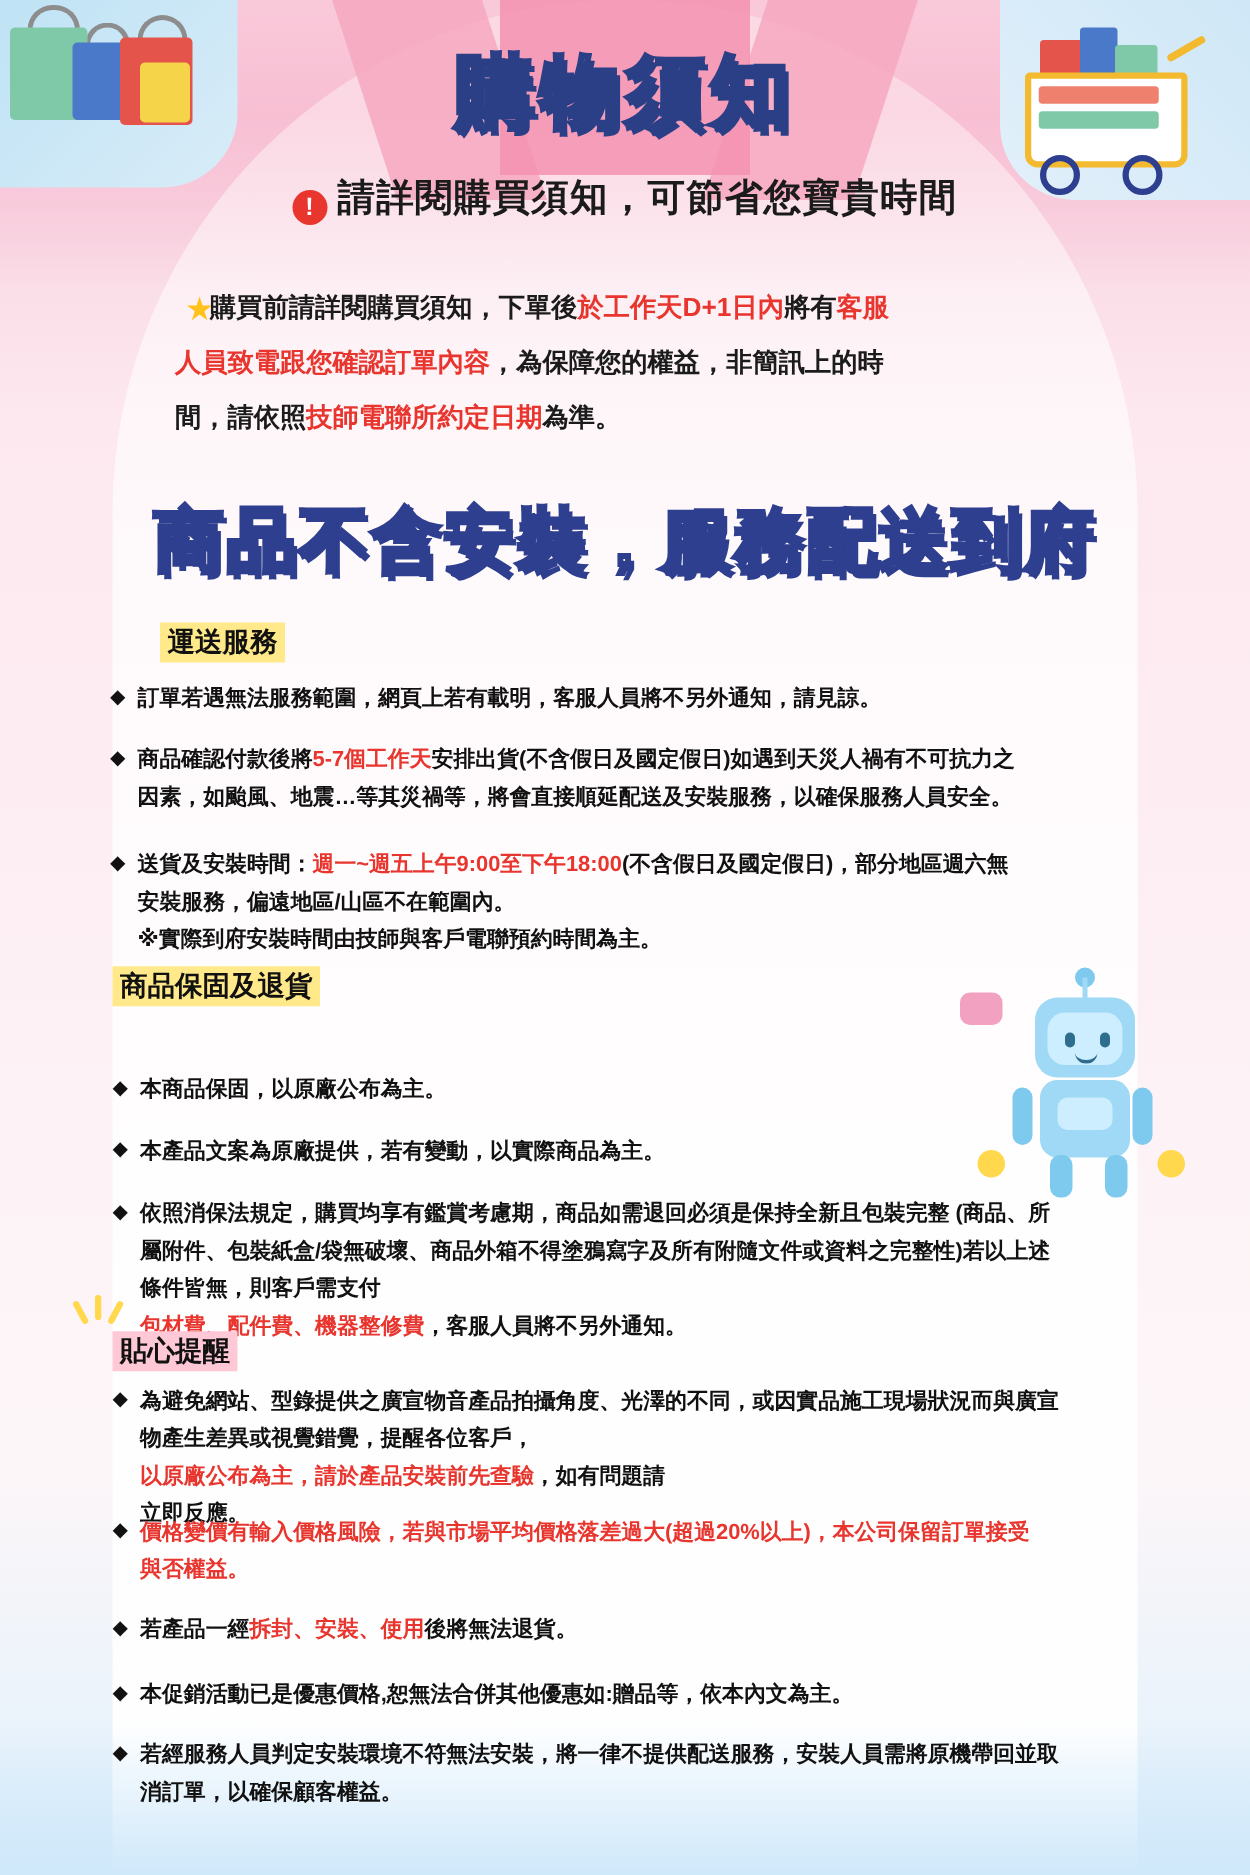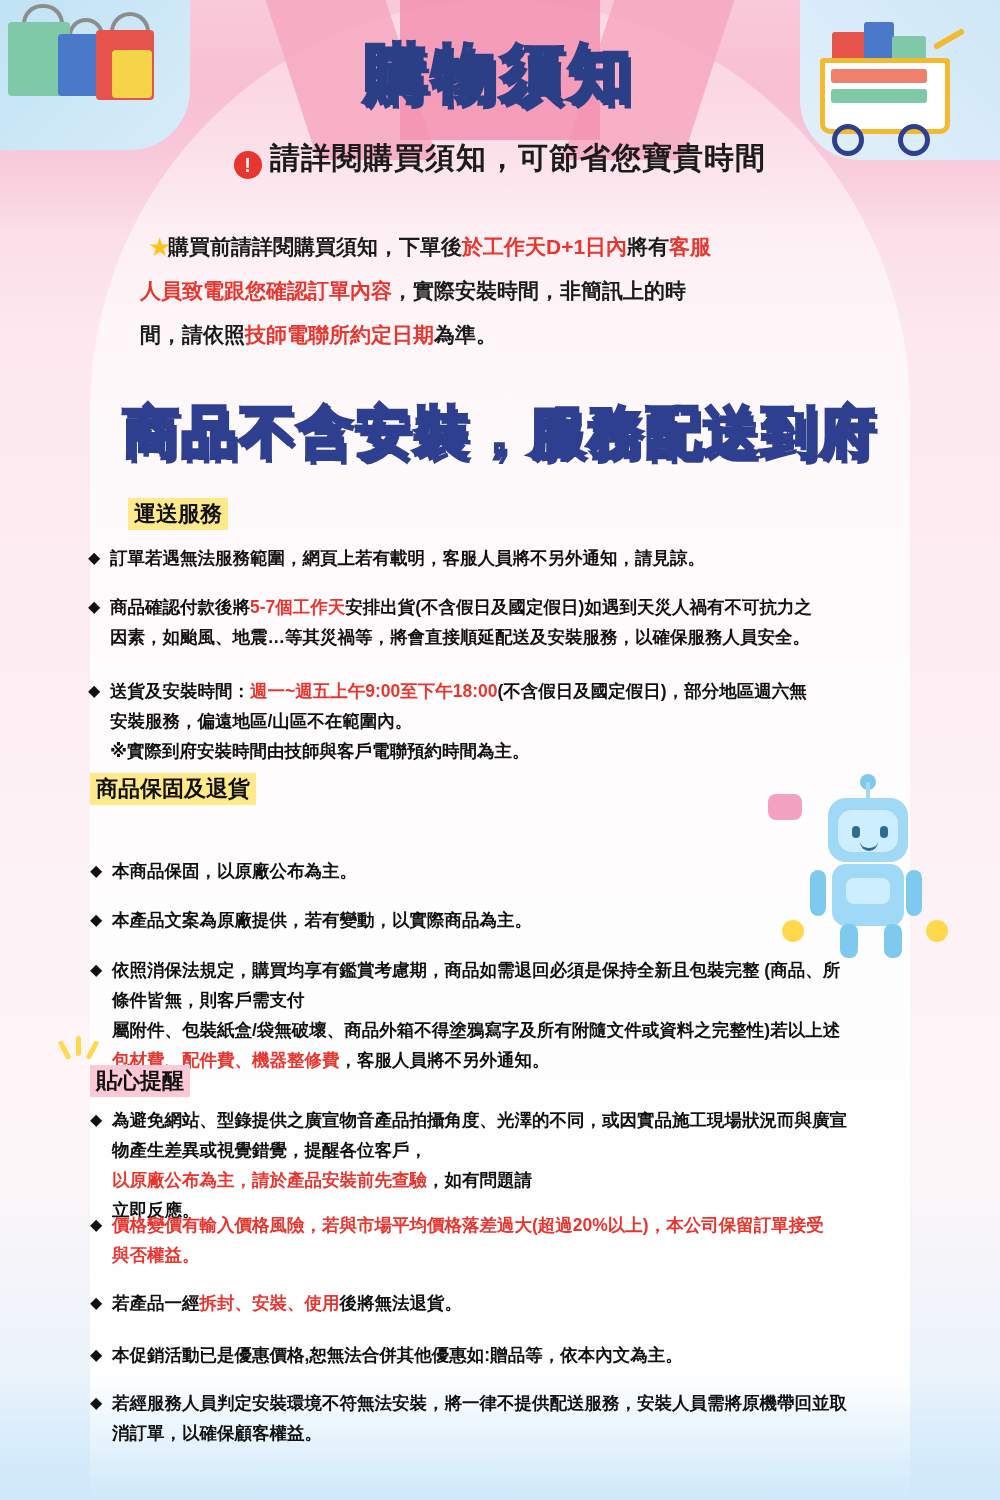--- a/index.html
+++ b/index.html
@@ -185,21 +185,21 @@
     <span class="title">購物須知</span>
   </div>
 
   <div class="subtitle">
     <span class="excl">!</span><span>請詳閱購買須知，可節省您寶貴時間</span>
   </div>
 
   <div class="star">★</div>
   <div class="intro">
     <span style="margin-left:28px;">購買前請詳閱購買須知，下單後</span><span class="red">於工作天D+1日內</span><span>將有</span><span class="red">客服</span>
-    <span class="l2"><span class="red">人員致電跟您確認訂單內容</span><span>，實際安裝時間，非簡訊上的時</span></span>
+    <span class="l2"><span class="red">人員致電跟您確認訂單內容</span><span>，為保障您的權益，非簡訊上的時</span></span>
     <span class="l3"><span>間，請依照</span><span class="red">技師電聯所約定日期</span><span>為準。</span></span>
   </div>
 
   <div class="banner">
     <span>商品不含安裝，服務配送到府</span>
   </div>
 
   <div class="robot">
     <div class="rb-bubble"></div>
     <div class="rb-antb"></div>
@@ -227,21 +227,21 @@
     </div>
 
   <div id="sections-root">
       <div class="sec-h hl-yellow" style="left: 88px; top: 498px; margin-left: 40px;">運送服務</div>
       <div class="bullet" style="left: 110px; top: 543px; width: 830px;"><span class="d">◆</span><span>訂單若遇無法服務範圍，網頁上若有載明，客服人員將不另外通知，請見諒。</span></div>
       <div class="bullet" style="left: 110px; top: 592px; width: 830px;"><span class="d">◆</span><span>商品確認付款後將</span><span style="color: rgb(232, 53, 46); margin-top: 40px;">5-7個工作天</span><span>安排出貨(不含假日及國定假日)如遇到天災人禍有不可抗力之</span><span class="ind">因素，如颱風、地震…等其災禍等，將會直接順延配送及安裝服務，以確保服務人員安全。</span></div>
       <div class="bullet" style="left: 110px; top: 676px; width: 830px;"><span class="d">◆</span><span>送貨及安裝時間：</span><span style="color: rgb(232, 53, 46);">週一~週五上午9:00至下午18:00</span><span>(不含假日及國定假日)，部分地區週六無</span><span class="ind">安裝服務，偏遠地區/山區不在範圍內。</span><span class="ind">※實際到府安裝時間由技師與客戶電聯預約時間為主。</span></div>
       <div class="sec-h hl-yellow" style="left: 90px; top: 773px;">商品保固及退貨</div>
       <div class="bullet" style="left: 112px; top: 856px; width: 830px;"><span class="d">◆</span><span>本商品保固，以原廠公布為主。</span></div>
       <div class="bullet" style="left: 112px; top: 905px; width: 830px;"><span class="d">◆</span><span>本產品文案為原廠提供，若有變動，以實際商品為主。</span></div>
-      <div class="bullet" style="left: 112px; top: 955px; width: 830px;"><span class="d">◆</span><span>依照消保法規定，購買均享有鑑賞考慮期，商品如需退回必須是保持全新且包裝完整 (商品、所</span><span class="ind">條件皆無，則客戶需支付</span><span class="ind">屬附件、包裝紙盒/袋無破壞、商品外箱不得塗鴉寫字及所有附隨文件或資料之完整性)若以上述</span><span style="color: rgb(232, 53, 46);">包材費、配件費、機器整修費</span><span>，客服人員將不另外通知。</span></div>
+      <div class="bullet" style="left: 112px; top: 955px; width: 830px;"><span class="d">◆</span><span>依照消保法規定，購買均享有鑑賞考慮期，商品如需退回必須是保持全新且包裝完整 (商品、所</span><span class="ind">屬附件、包裝紙盒/袋無破壞、商品外箱不得塗鴉寫字及所有附隨文件或資料之完整性)若以上述</span><span class="ind">條件皆無，則客戶需支付</span><span style="color: rgb(232, 53, 46);">包材費、配件費、機器整修費</span><span>，客服人員將不另外通知。</span></div>
       <div class="sec-h hl-pink" style="left: 90px; top: 1065px;">貼心提醒</div>
       <div class="bullet" style="left: 112px; top: 1105px; width: 830px;"><span class="d">◆</span><span>為避免網站、型錄提供之廣宣物音產品拍攝角度、光澤的不同，或因實品施工現場狀況而與廣宣</span><span class="ind">物產生差異或視覺錯覺，提醒各位客戶，</span><span style="color: rgb(232, 53, 46);">以原廠公布為主，請於產品安裝前先查驗</span><span>，如有問題請</span><span class="ind">立即反應。</span></div>
       <div class="bullet" style="left: 112px; top: 1210px; width: 830px;"><span class="d">◆</span><span style="color: rgb(232, 53, 46);">價格變價有輸入價格風險，</span><span style="color: rgb(232, 53, 46);">若與市場平均價格落差過大(超過20%以上)，</span><span style="color: rgb(232, 53, 46);">本公司保留訂單接受</span><span class="ind" style="color: rgb(232, 53, 46);">與否權益。</span></div>
       <div class="bullet" style="left: 112px; top: 1288px; width: 830px;"><span class="d">◆</span><span>若產品一經</span><span style="color: rgb(232, 53, 46);">拆封、安裝、使用</span><span>後將無法退貨。</span></div>
       <div class="bullet" style="left: 112px; top: 1340px; width: 830px;"><span class="d">◆</span><span>本促銷活動已是優惠價格,恕無法合併其他優惠如:贈品等，依本內文為主。</span></div>
       <div class="bullet" style="left: 112px; top: 1388px; width: 830px;"><span class="d">◆</span><span>若經服務人員判定安裝環境不符無法安裝，將一律不提供配送服務，安裝人員需將原機帶回並取</span><span class="ind">消訂單，以確保顧客權益。</span></div>
     </div>
 </div>
 
 </body></html>

